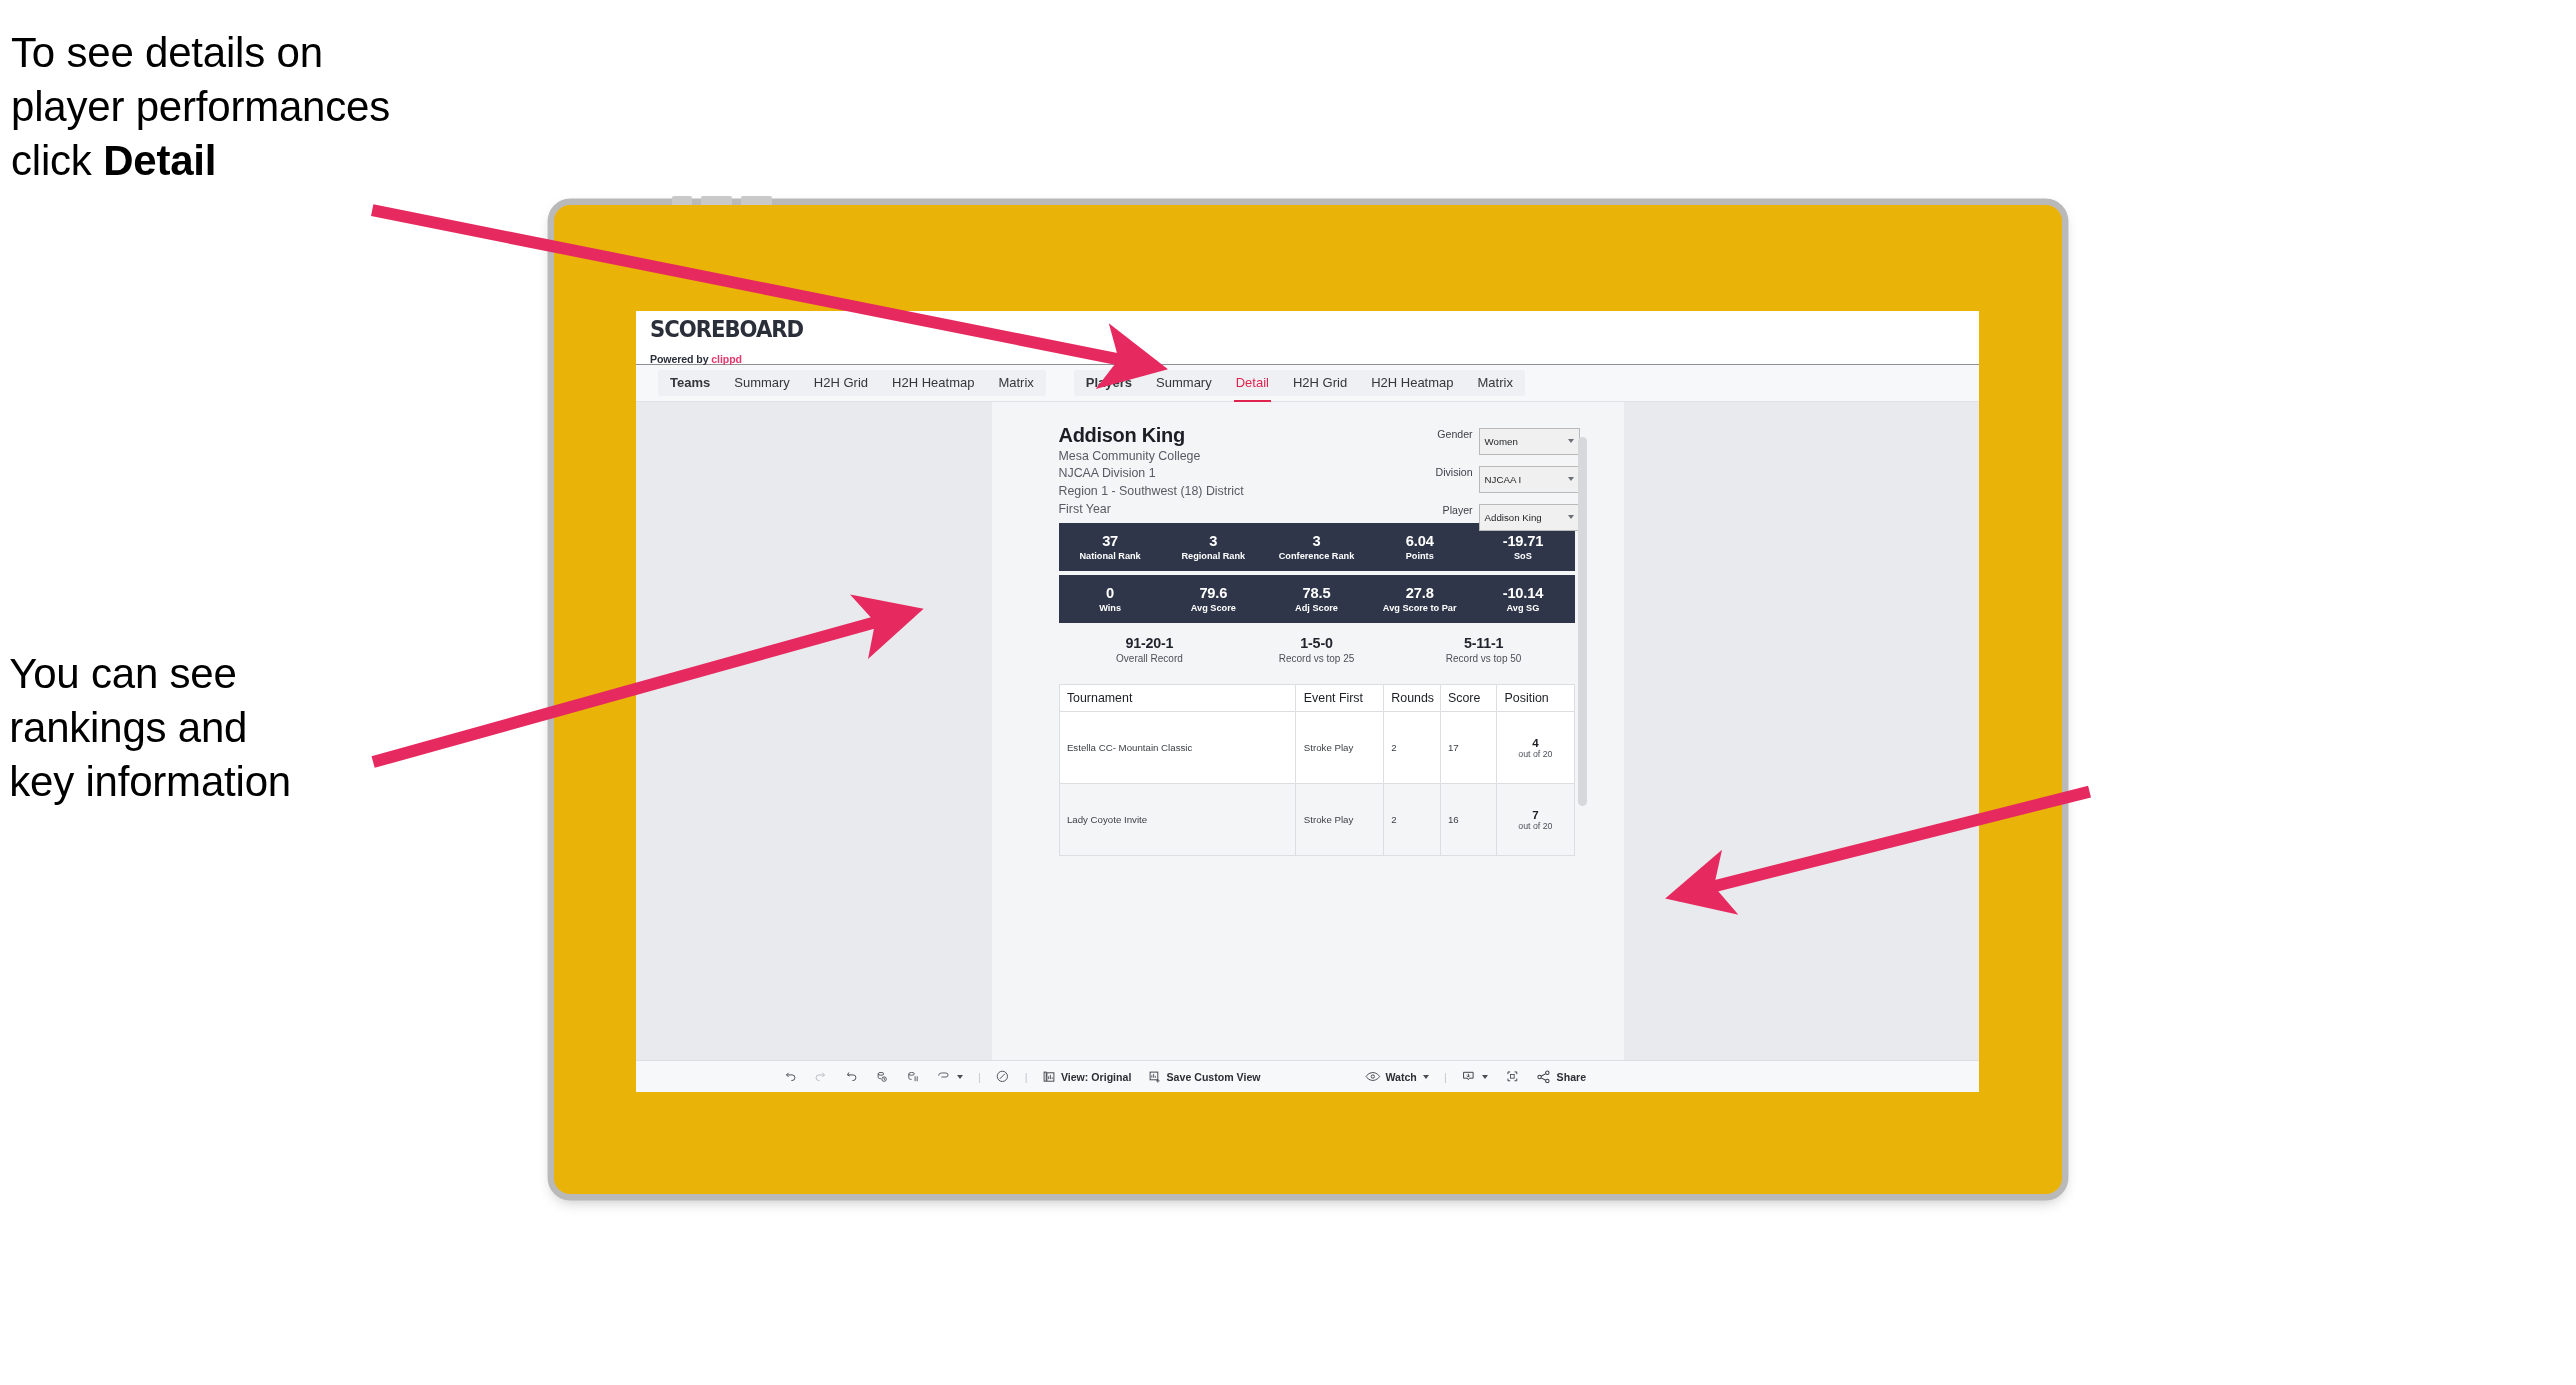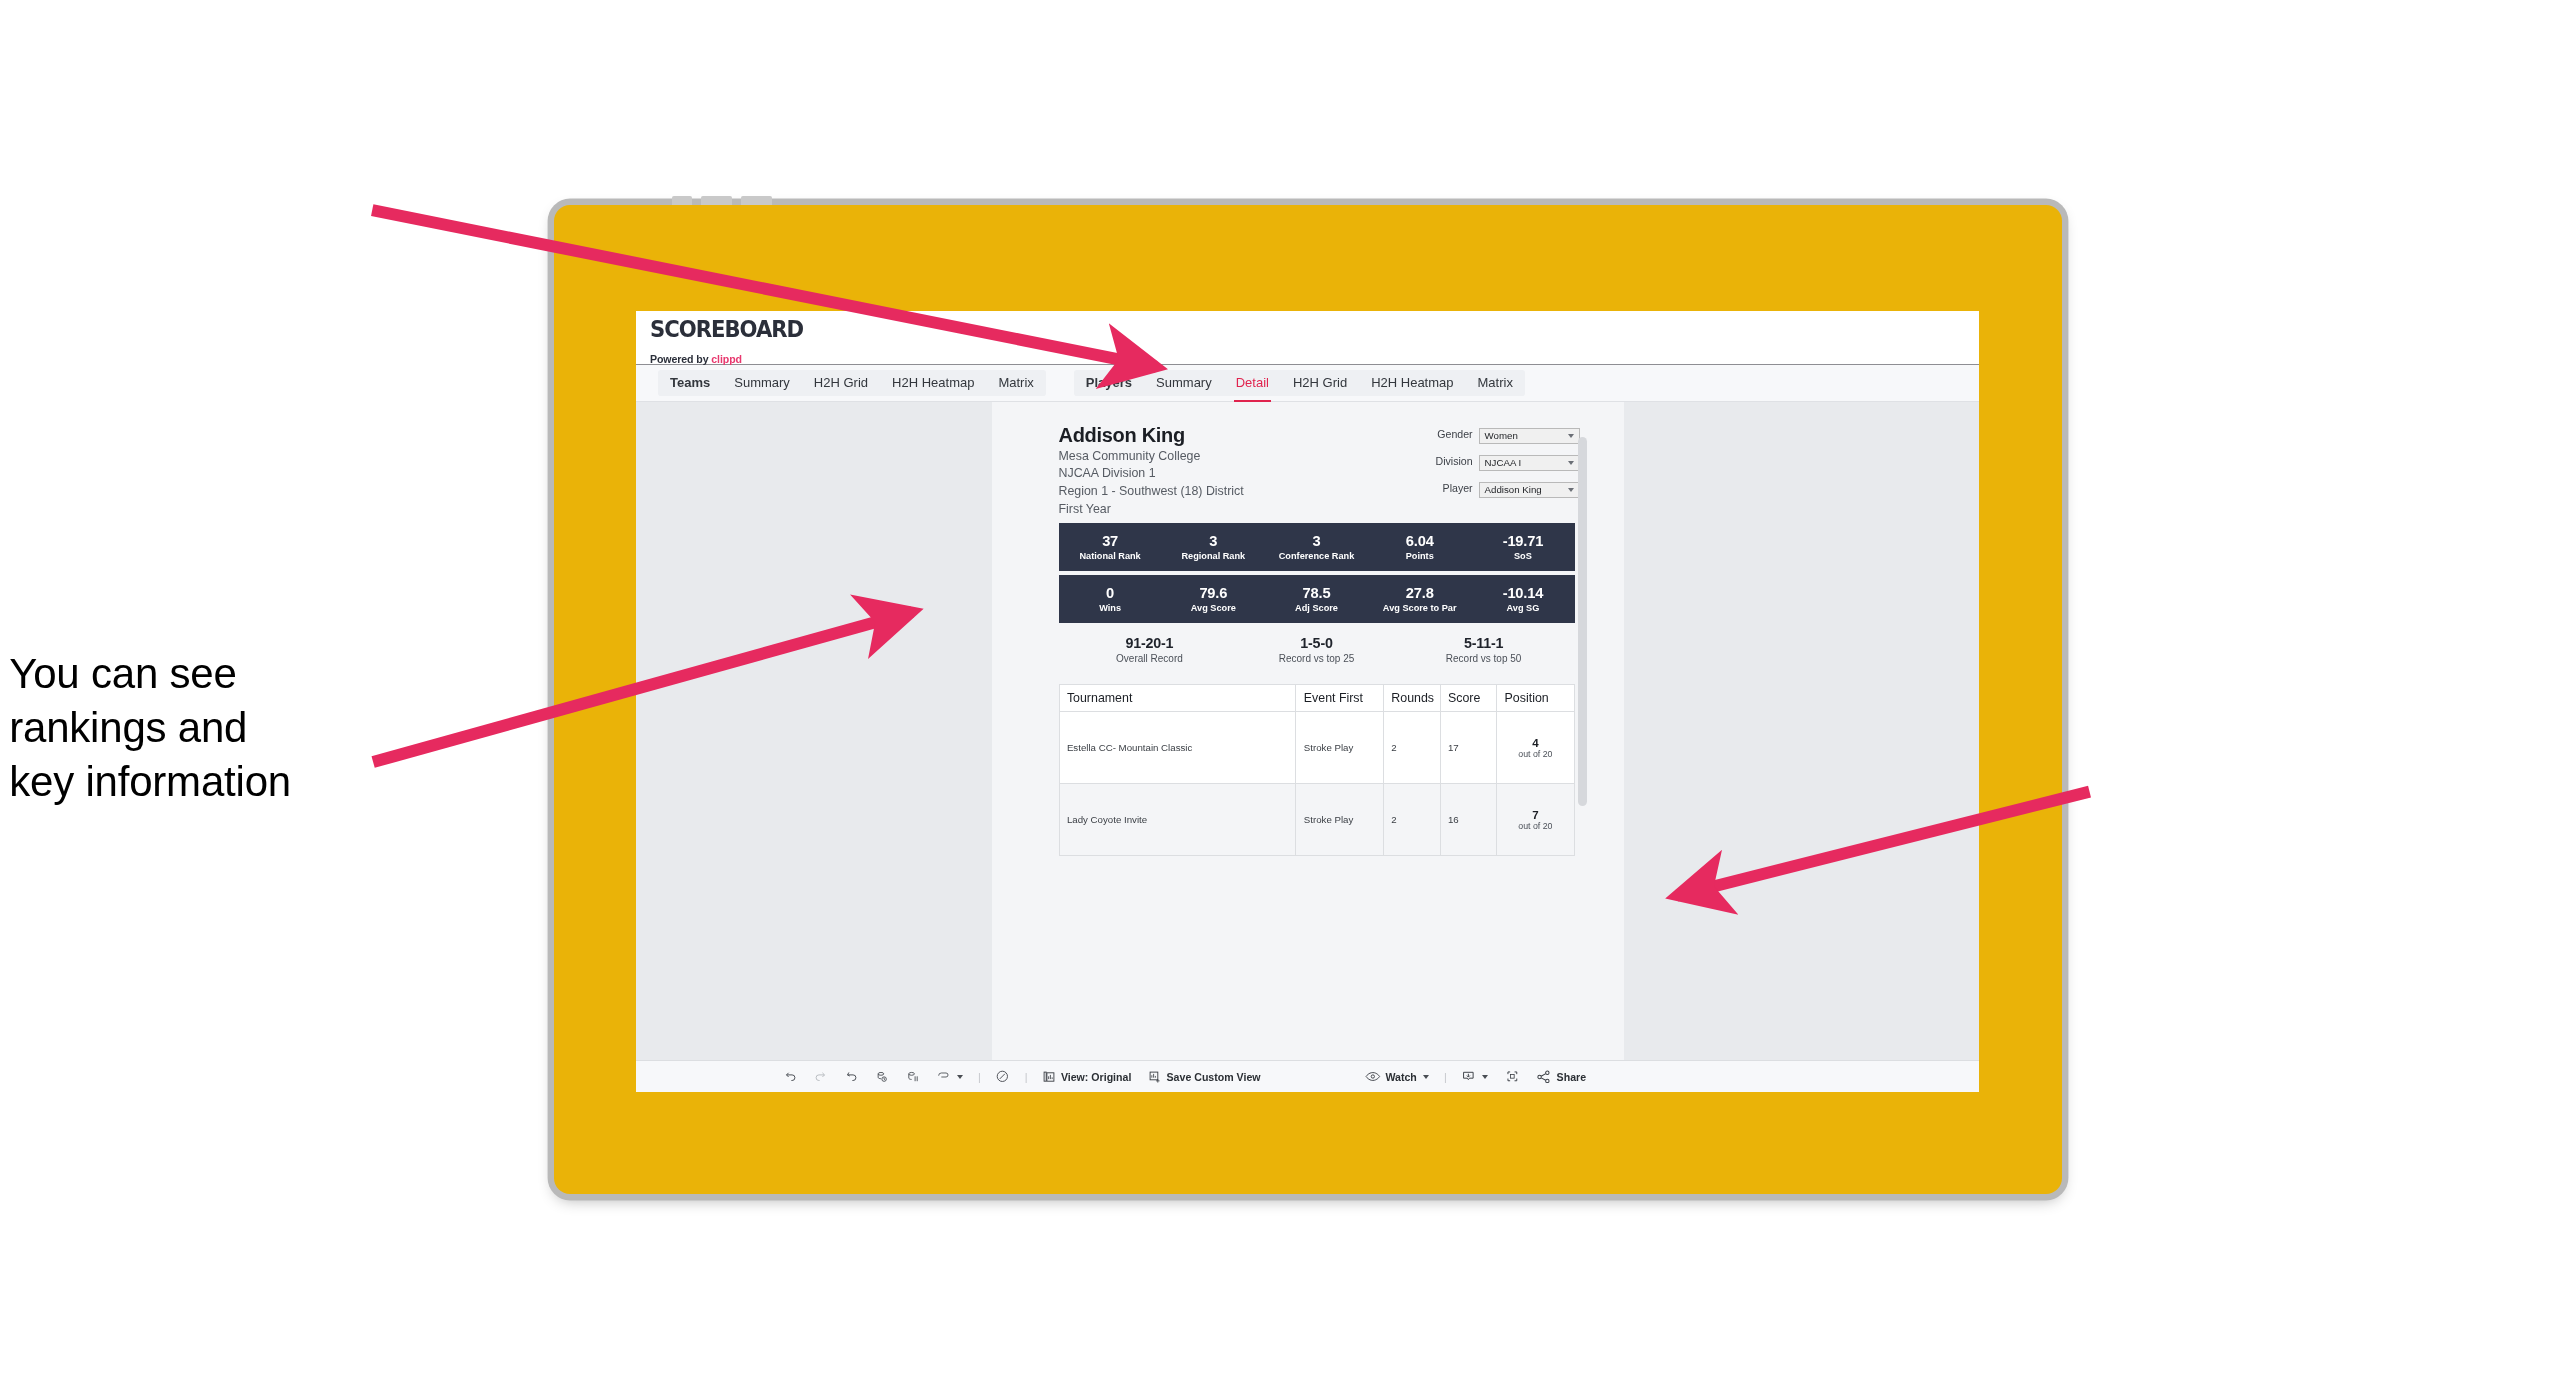--- a/index.html
+++ b/index.html
@@ -110,21 +110,21 @@
   }
   .sheet-inner { position:absolute; left:67px; top:22px; width:516px; }
 
   .player-name { font-size:20px; font-weight:700; color:#1b1e24; letter-spacing:-0.3px; }
   .player-meta { font-size:12.4px; color:#565b63; line-height:1.28; margin-top:1.8px; }
 
   .selectors { position:absolute; right:-5.5px; top:3.7px; width:164px; }
   .sel-row { display:flex; justify-content:flex-end; margin-bottom:11px; }
   .sel-label { font-size:10.6px; color:#3b3f46; margin-right:6.4px; }
   .sel-box {
-    width:101px; height:16px; background:#f0f0f0; border:0.9px solid #b9b9b9;
+    width:101px; height:27px; background:#f0f0f0; border:0.9px solid #b9b9b9;
     font-size:9.7px; color:#1d1f23; display:flex; align-items:center;
     padding-left:4.6px; position:relative;
   }
   .sel-box .caret {
     position:absolute; right:4.6px; top:50%; transform:translateY(-50%);
     width:0;height:0;border-left:3.7px solid transparent;border-right:3.7px solid transparent;border-top:4.6px solid #6b6f76;
   }
 
   .statbar {
     background:#2f3649; color:#fff; height:48px;
@@ -174,20 +174,23 @@
   .tb.sep { padding:0 6.4px; color:#c3c6ca; }
   .tb svg { display:block; }
   .tb .cdown { width:0;height:0;border-left:3.7px solid transparent;border-right:3.7px solid transparent;border-top:4.6px solid #4a4e54; margin-left:1.8px;}
   .tb-label { font-weight:700; font-size:10.6px; color:#2b2f34; }
 </style>
 </head>
 <body>
 
 <div class="stage">
 
+  <div class="callout" id="callout-detail"><span>To see details on
+player performances
+click </span><b>Detail</b></div>
 
   <div class="callout" id="callout-rankings">You can see
 rankings and
 key information</div>
 
 
   <div class="tablet">
     <div class="tablet-buttons">
       <i class="small"></i>
         <i></i>

